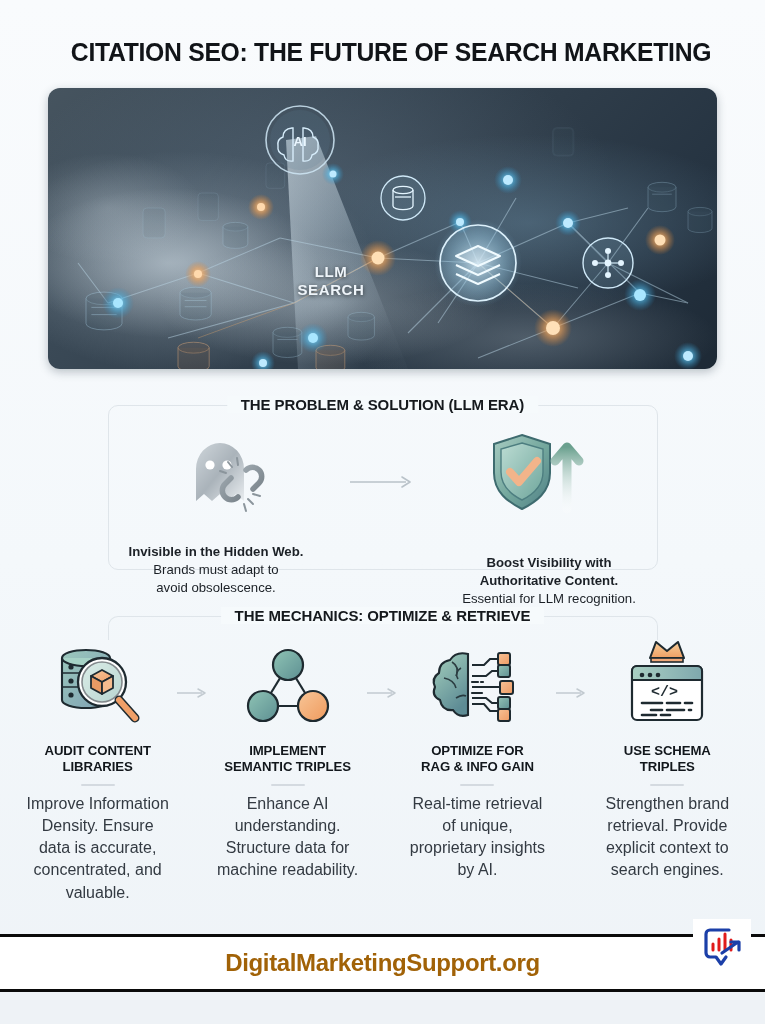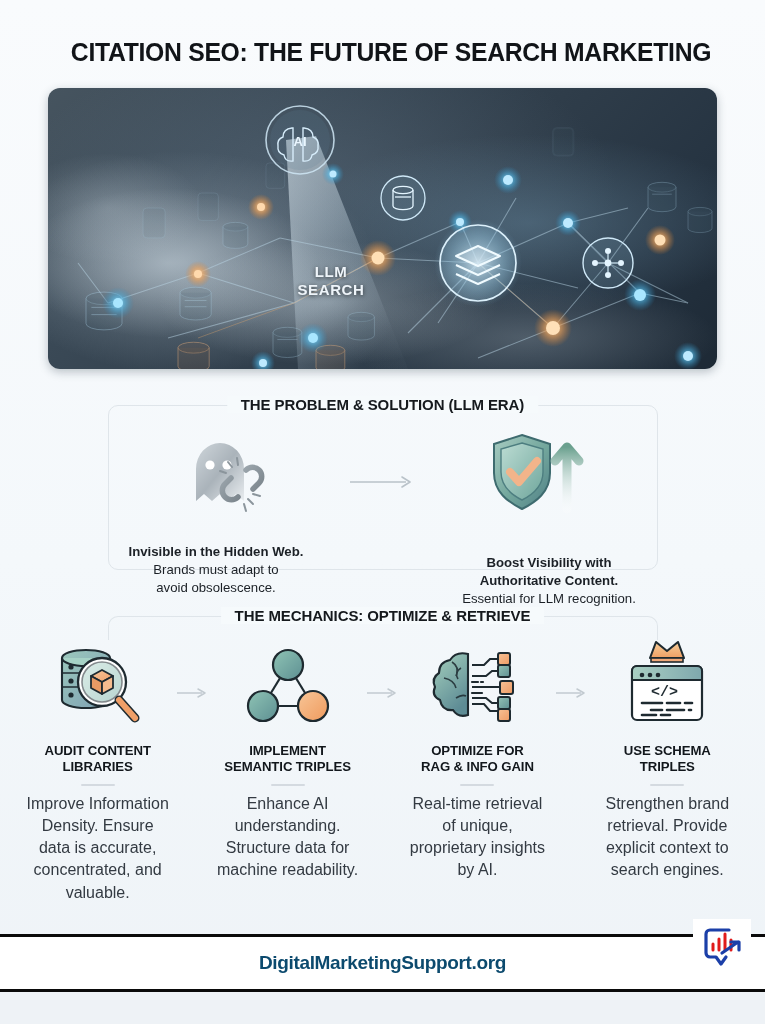--- a/index.html
+++ b/index.html
@@ -193,23 +193,23 @@
     position: relative;
     height: 58px;
     background: #ffffff;
     border-top: 3px solid #0a0a0a;
     border-bottom: 3px solid #0a0a0a;
     display: flex;
     align-items: center;
     justify-content: center;
   }
   .footer-text {
-    font-size: 19px;
+    font-size: 24px;
     font-weight: bold;
-    color: #0c4a6e;
+    color: #a16207;
     letter-spacing: -0.35px;
   }
   .footer-logo {
     position: absolute;
     right: 14px;
     top: -18px;
     width: 58px;
     height: 56px;
     background: #fff;
     display: flex;

